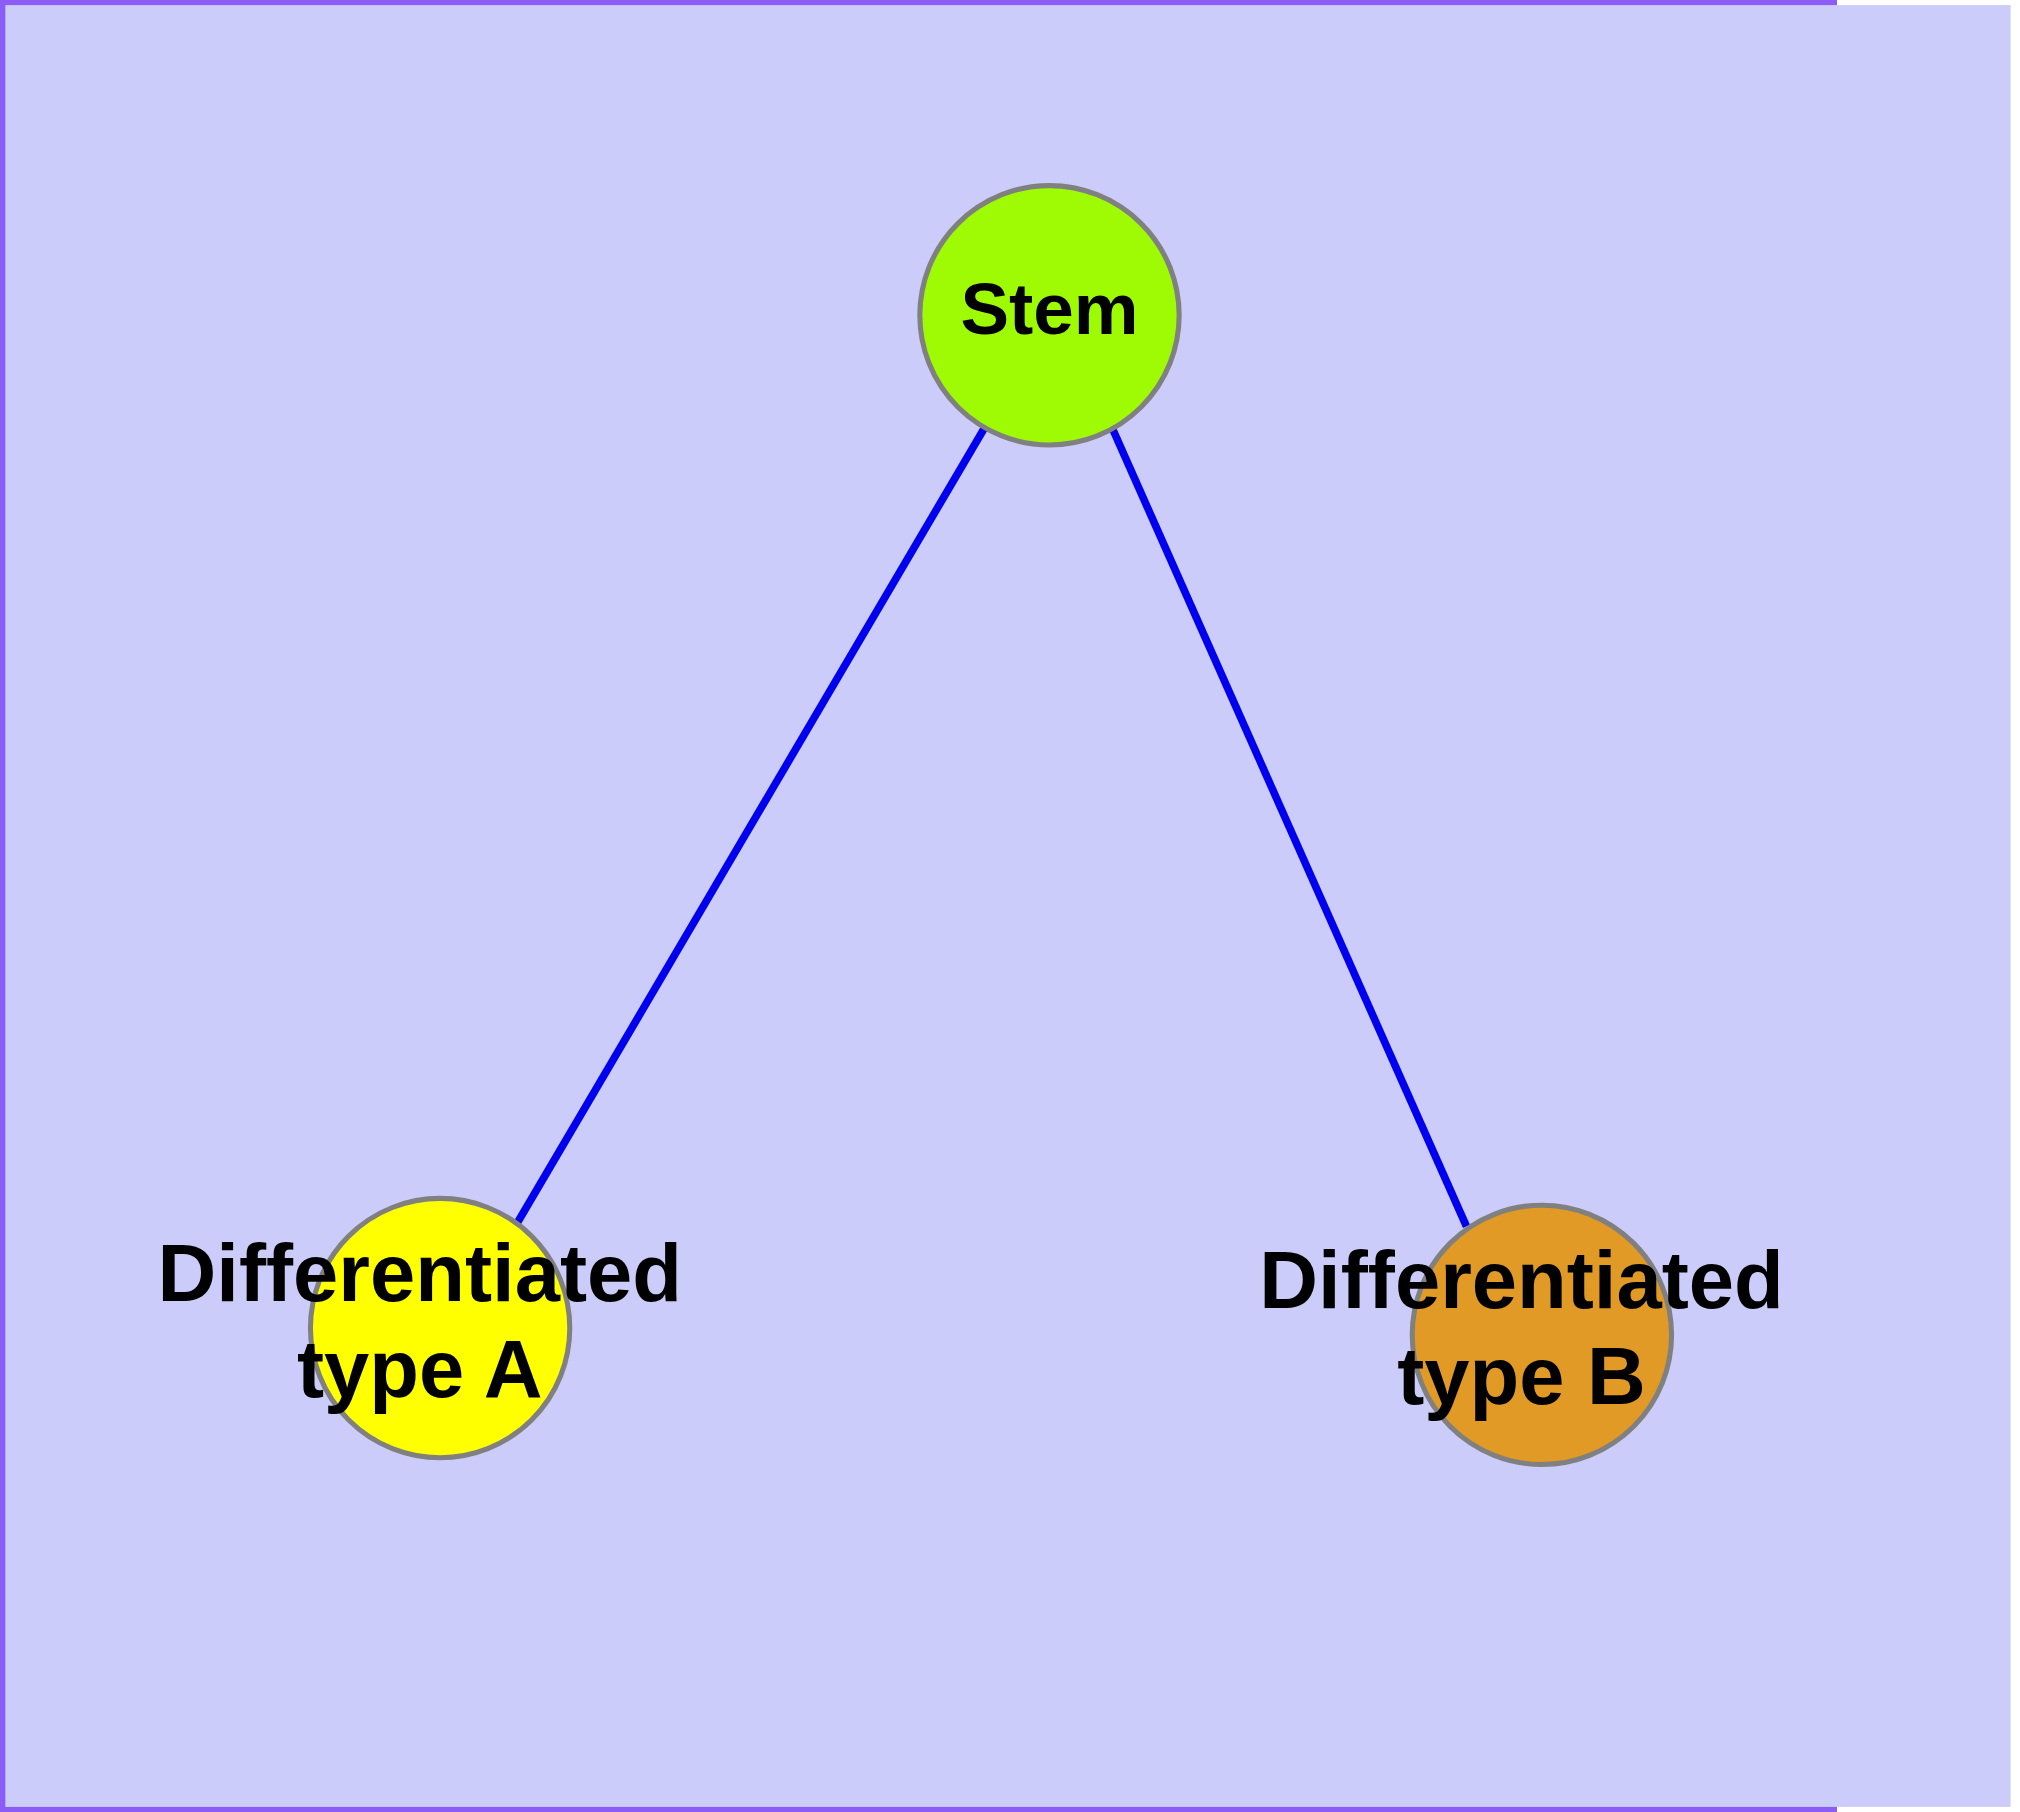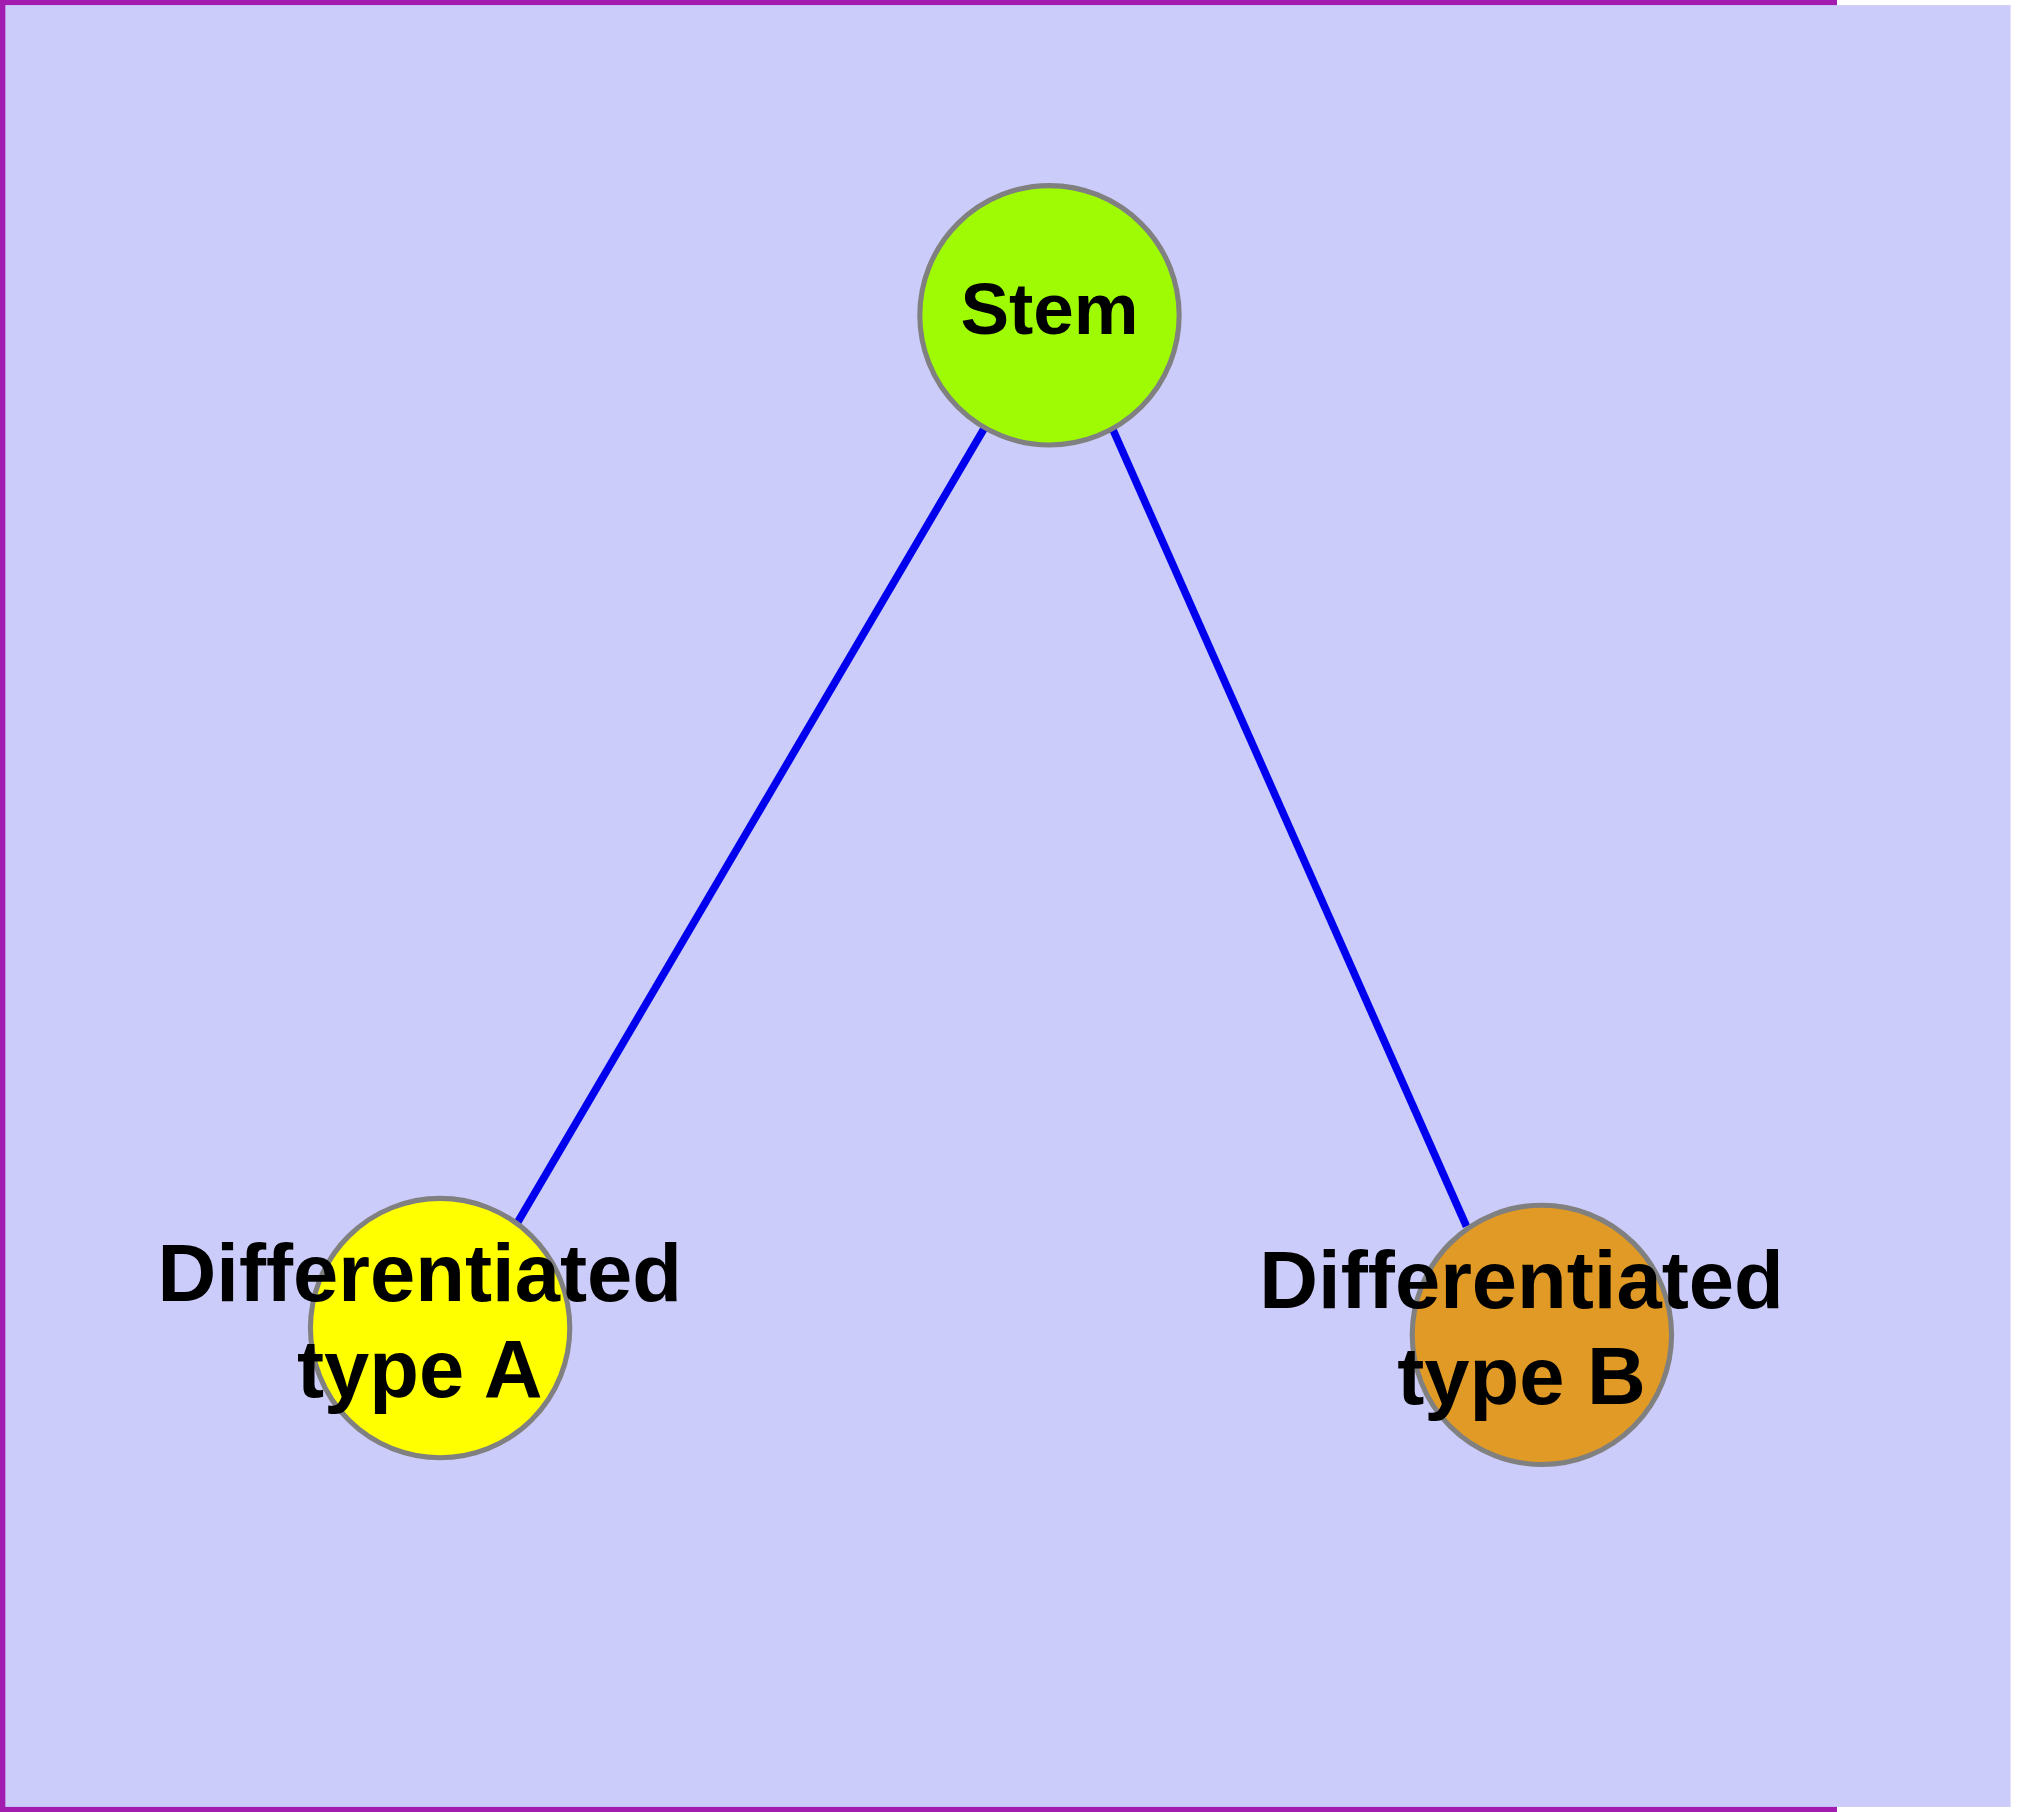--- a/index.html
+++ b/index.html
@@ -34,21 +34,21 @@
     fill: #000000;
     text-anchor: middle;
     dominant-baseline: middle;
   }
   .node-label-stem { font-size: 86px; }
   .node-label-leaf { font-size: 96px; }
 </style>
 </head>
 <body>
 
-<div id="graph-canvas" style="width: 1837px; height: 1812px; background: #a21caf;">
+<div id="graph-canvas" style="width: 1837px; height: 1812px; background: #8b5cf6;">
   <svg id="graph-svg" viewBox="0 0 2384 2138" xmlns="http://www.w3.org/2000/svg">
 
     <rect id="plot-bg" x="6" y="6" width="2366" height="2126" fill="#CCCCFA"></rect>
 
     <g id="edges-layer">
       <line id="edge-0" x1="1163" y1="502" x2="610" y2="1443" stroke="#0000EE" stroke-width="9" stroke-linecap="butt"></line>
       <line id="edge-1" x1="1312" y1="505" x2="1730" y2="1447" stroke="#0000EE" stroke-width="9" stroke-linecap="butt"></line>
     </g>
 
     <g id="nodes-layer">

